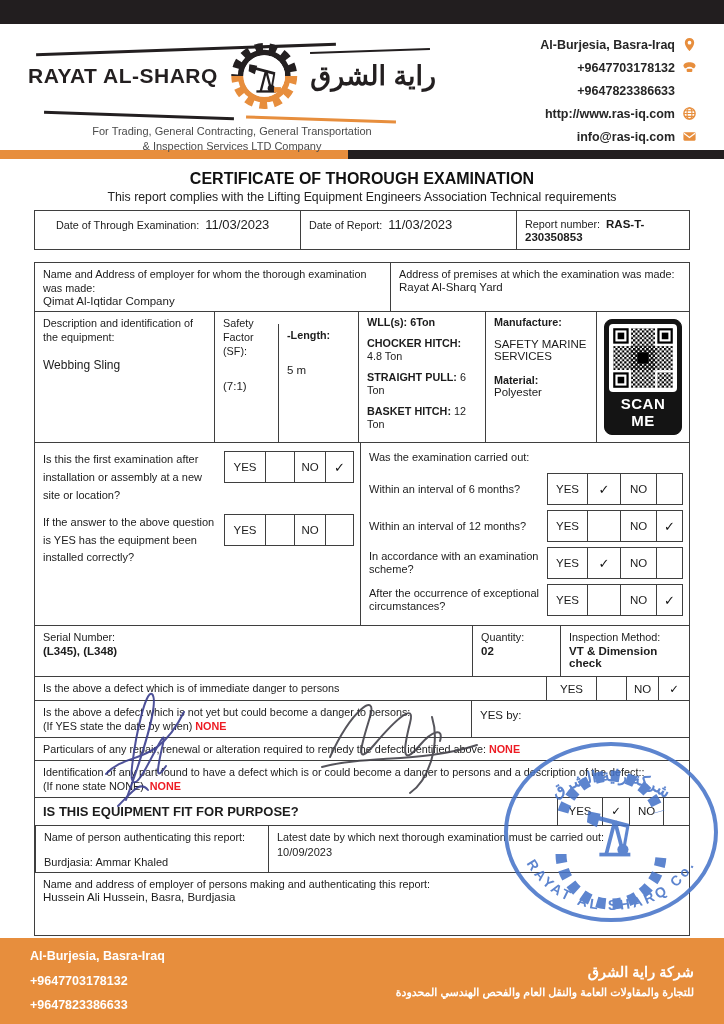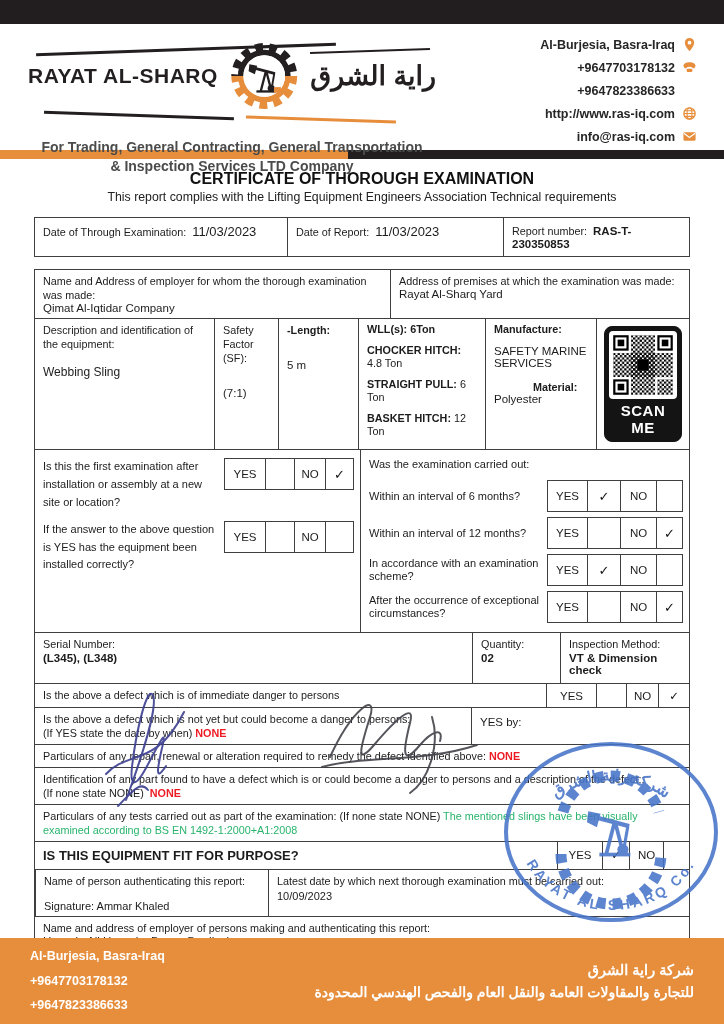--- a/index.html
+++ b/index.html
@@ -10,36 +10,36 @@
   .header{display:flex;justify-content:space-between;padding:6px 26px 0 28px;height:126px;box-sizing:border-box;}
   .brand{width:408px;position:relative;}
   .brand-row{display:flex;align-items:center;justify-content:center;gap:6px;height:92px;}
   .brand-en{font-size:21px;font-weight:bold;color:#231f20;letter-spacing:.5px;white-space:nowrap;
             font-stretch:condensed;}
   .brand-ar{font-size:27px;font-weight:bold;color:#231f20;direction:rtl;white-space:nowrap;}
   .swoosh-top{position:absolute;left:8px;top:18px;width:300px;height:2.5px;background:#231f20;transform:rotate(-2deg);}
   .swoosh-top2{position:absolute;right:6px;top:20px;width:120px;height:2px;background:#231f20;transform:rotate(-2deg);}
   .swoosh-bot{position:absolute;left:16px;top:84px;width:190px;height:2.5px;background:#231f20;transform:rotate(2deg);}
   .swoosh-bot-o{position:absolute;right:40px;top:88px;width:150px;height:3px;background:#e78e3d;transform:rotate(2deg);}
-  .tagline{text-align:center;font-size:14px;font-weight:bold;color:#4b4b4b;line-height:1.35;margin-top:16px;}
+  .tagline{text-align:center;font-size:11px;font-weight:normal;color:#4b4b4b;line-height:1.35;margin-top:2px;}
   .contacts{display:flex;flex-direction:column;justify-content:center;gap:7px;padding-top:2px;}
   .contact-row{display:flex;align-items:center;justify-content:flex-end;font-size:12.5px;font-weight:bold;color:#262626;}
   .cicon{width:16px;height:16px;margin-left:7px;display:inline-flex;}
   .cicon svg{width:15px;height:15px;}
   
   .divider{display:flex;height:9px;}
   .divider .dv-o{width:48%;background:#e78e3d;}
   .divider .dv-b{flex:1;background:#221e1f;}
   
   .doc-title{text-align:center;font-size:16px;font-weight:bold;margin-top:11px;color:#111;}
   .doc-sub{text-align:center;font-size:12.3px;margin-top:2px;color:#222;}
   
   .content{margin:0 34px;}
   *{box-sizing:border-box;}
-  .meta-table{display:flex;border:1.5px solid #3f3f3f;margin-top:13px;}
+  .meta-table{display:flex;border:1.5px solid #3f3f3f;margin-top:6px;padding-left:13px;}
   .meta-cell{padding:6px 8px;font-size:10.8px;}
   .meta-cell .val{font-size:13px;margin-left:3px;}
   .meta-cell .valb{font-size:11.5px;font-weight:bold;margin-left:3px;}
   .mc1{width:252px;}.mc2{width:216px;border-left:1px solid #3f3f3f;}
   .mc3{flex:1;border-left:1px solid #3f3f3f;}
   .main-table{border:1.5px solid #3f3f3f;margin-top:12px;font-size:10.8px;}
   .trow{display:flex;border-bottom:1px solid #3f3f3f;}
   .trow:last-child{border-bottom:none;}
   .cell{padding:4px 8px;}
   .bl{border-left:1px solid #3f3f3f;}
@@ -47,21 +47,21 @@
   .valtxt{font-size:11.5px;}
   .b{font-weight:bold;}
   .red{color:#ed1c24;font-weight:bold;}
   .green{color:#28b46c;}
   
   .emp-l{width:355px;min-height:40px;}
   .emp-r{flex:1;}
   
   .eq-desc{width:179px;min-height:98px;}
   .eq-sf{width:64px;}
-  .eq-len{width:80px;}
+  .eq-len{width:80px;margin-top:12px;}
   .eq-wll{width:127px;}
   .eq-man{width:111px;}
   .eq-qr{flex:1;display:flex;align-items:center;justify-content:center;padding:4px;}
   .eq-pair{margin-bottom:7px;line-height:1.25;}
   .qr{background:#141414;border-radius:8px;padding:4px 4px 3px;width:78px;border:1px solid #141414;}
   .qr-white{background:#fff;border-radius:4px;padding:2px;}
   .qr-white svg{display:block;width:64px;height:64px;}
   .qr-cap{color:#fff;font-size:15px;font-weight:bold;text-align:center;padding:3px 0 2px;letter-spacing:.5px;}
   
   .ex-l{width:325px;padding:8px 6px 4px 8px;min-height:132px;}
@@ -98,21 +98,21 @@
   
   .stamp{position:absolute;left:497px;top:738px;opacity:.87;}
   .sig1{position:absolute;left:88px;top:672px;}
   .sig2{position:absolute;left:312px;top:683px;}
   
   .footer{position:absolute;left:0;bottom:0;width:724px;height:86px;background:#e78e3d;
           display:flex;justify-content:space-between;align-items:center;padding:8px 30px;color:#fff;}
   .f-left{font-size:12.5px;font-weight:bold;line-height:1.95;}
   .f-right{text-align:right;direction:rtl;}
   .f-ar1{font-size:14.5px;font-weight:bold;margin-bottom:6px;}
-  .f-ar2{font-size:14px;font-weight:bold;}
+  .f-ar2{font-size:11px;font-weight:bold;}
 </style>
 </head>
 <body>
 
 <div class="page">
 
   <div class="topbar"></div>
 
   <div class="header">
     <div class="brand">
@@ -256,21 +256,21 @@
         </div>
         <div class="cell eq-wll bl">
           <div class="eq-pair"><span class="b">WLL(s):</span> <span class="b">6Ton</span></div>
           <div class="eq-pair"><span class="b">CHOCKER HITCH:</span> <span>4.8 Ton</span></div>
           <div class="eq-pair"><span class="b">STRAIGHT PULL:</span> <span>6 Ton</span></div>
           <div class="eq-pair"><span class="b">BASKET HITCH:</span> <span>12 Ton</span></div>
         </div>
         <div class="cell eq-man bl">
           <div class="b">Manufacture:</div>
           <div class="valtxt" style="margin-top:10px;">SAFETY MARINE SERVICES</div>
-          <div class="b" style="margin-top:12px;margin-left:39px;">Material:</div>
+          <div class="b" style="margin-top:12px;">Material:</div>
           <div class="valtxt">Polyester</div>
         </div>
         <div class="eq-qr bl">
           <div class="qr">
             <div class="qr-white">
               <svg viewBox="0 0 29 29">
                 <defs>
                     <pattern id="qrp" width="2" height="2" patternUnits="userSpaceOnUse">
                       <rect width="1" height="1" fill="#000"></rect>
                       <rect x="1" y="1" width="1" height="1" fill="#000"></rect>
@@ -403,40 +403,34 @@
       </div>
 
       <div class="trow">
         <div class="d-text">
           <div><span>Identification of any part found to have a defect which is or could become a danger to persons and a description of the defect::</span></div>
           <div><span>(If none state NONE)</span>&nbsp;
                <span class="red">NONE</span></div>
         </div>
       </div>
 
-      <div class="trow">
-        <div class="d-text">
-          <span>Particulars of any tests carried out as part of the examination: (If none state NONE)</span>
-          <span class="green">The mentioned slings have been visually examined according to BS EN 1492-1:2000+A1:2008</span>
-        </div>
-      </div>
 
       <div class="trow">
         <div class="fit-q">IS THIS EQUIPMENT FIT FOR PURPOSE?</div>
         <div class="dcell f1y bl">YES</div>
         <div class="dcell f1c bl ck">✓</div>
         <div class="dcell f1n bl">NO</div>
         <div class="dcell f1c2 bl ck"></div>
       </div>
 
       <div class="trow">
         <div class="cell sg2 bl">
           <div class="lbl">Name of person authenticating this report:</div>
           <div class="sg-val" style="margin-top:12px;">
-            <span>Signature:</span>
+            <span>Burdjasia:</span>
             <span>Ammar Khaled</span>
           </div>
         </div>
         <div class="cell sg3 bl">
           <div class="lbl">Latest date by which next thorough examination must be carried out:</div>
           <div class="sg-val">10/09/2023</div>
         </div>
       </div>
 
       <div class="trow bottom-row">

